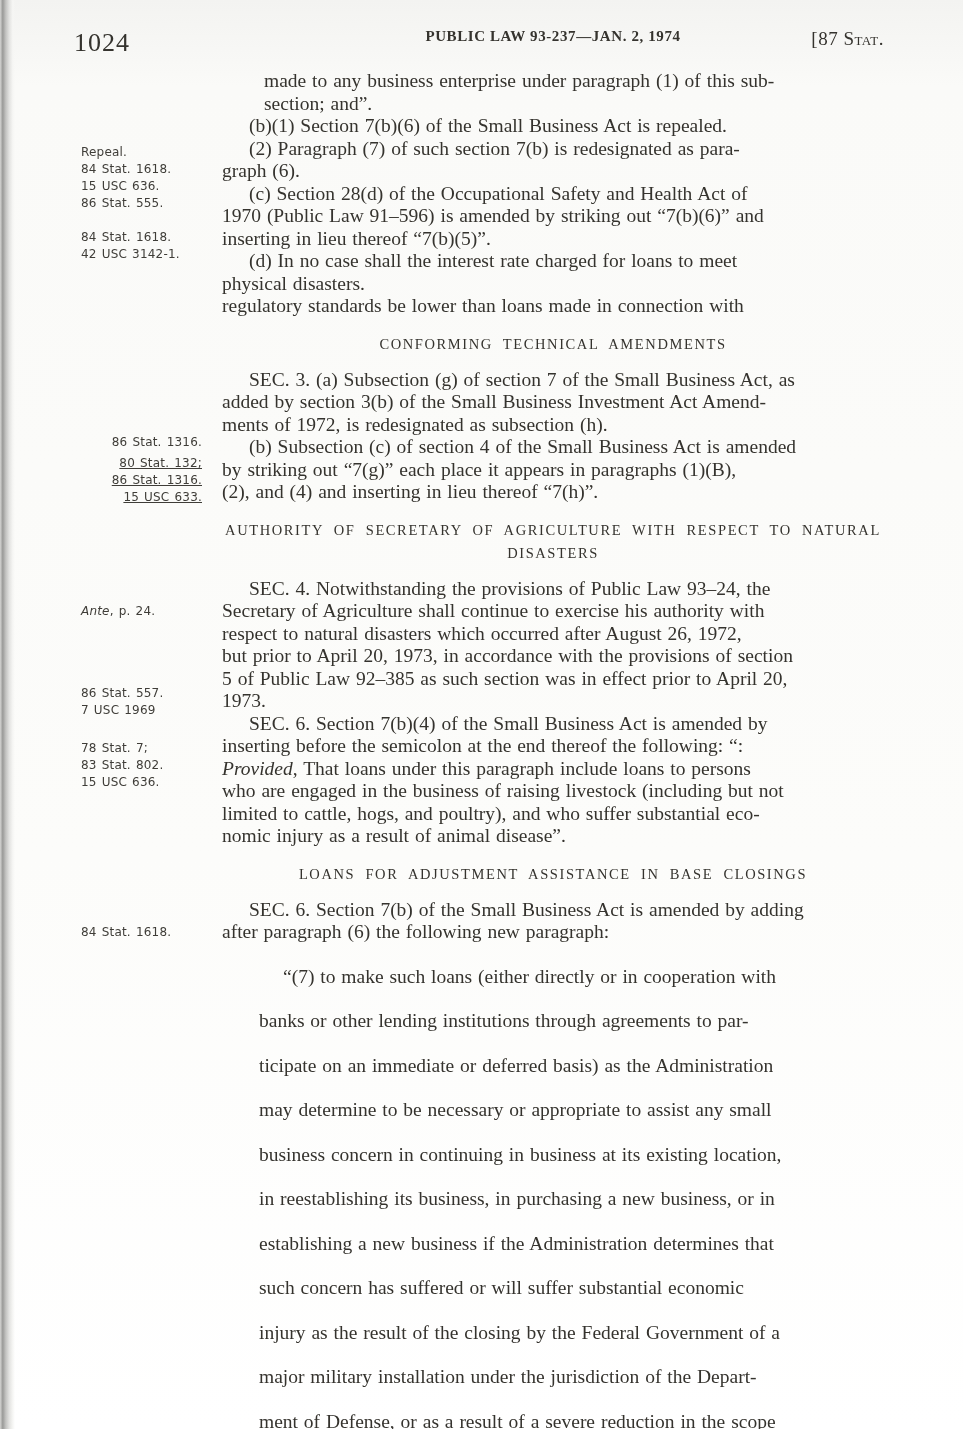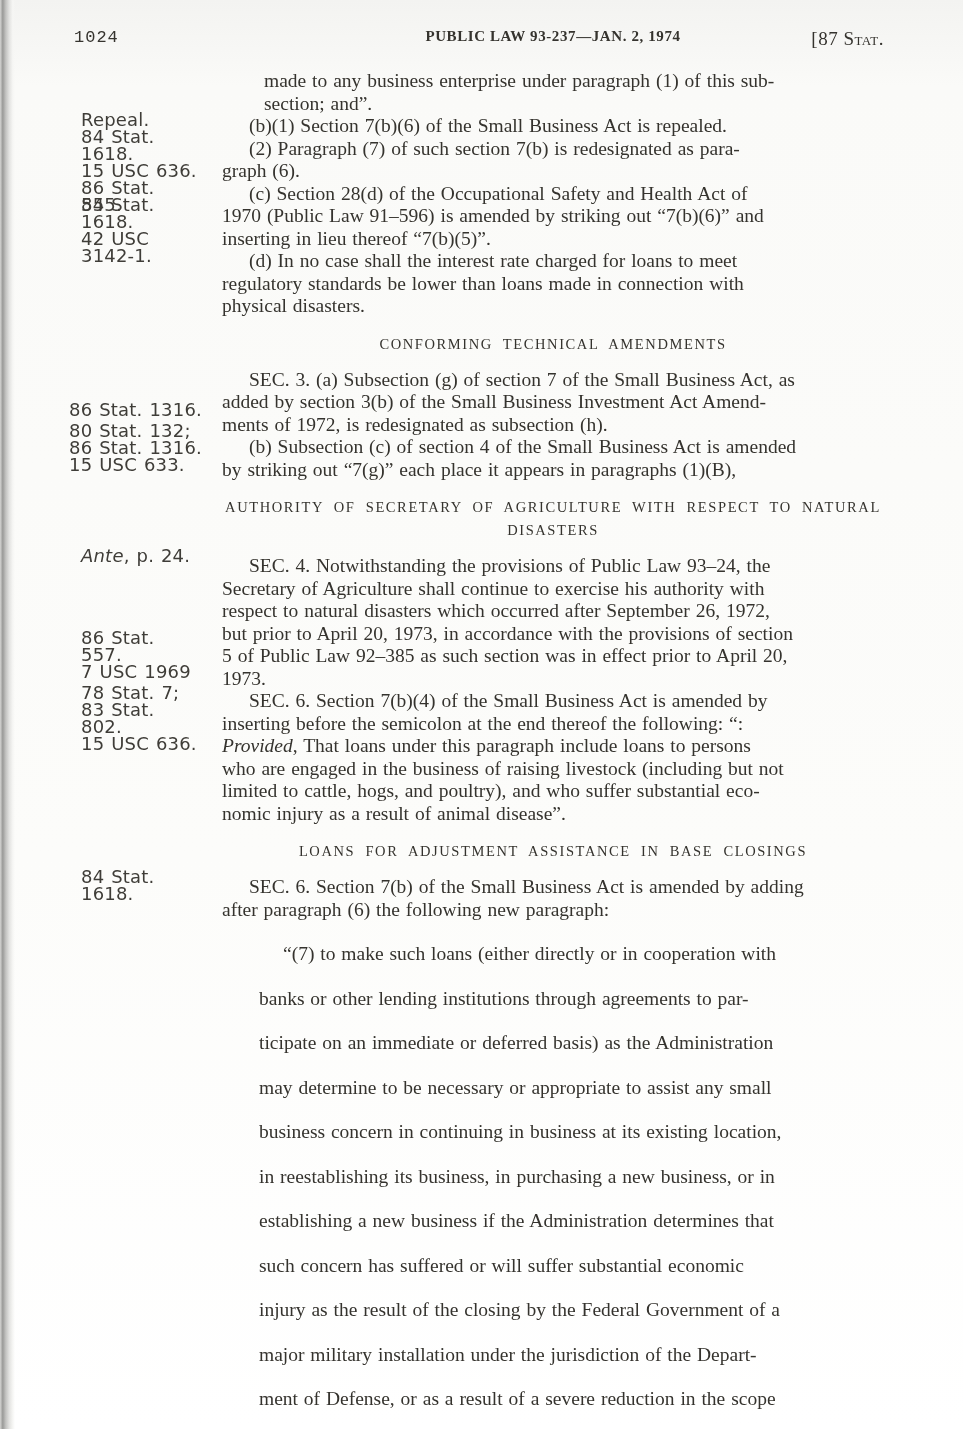--- a/index.html
+++ b/index.html
@@ -22,21 +22,21 @@
     position: absolute;
     left: 0; top: 0;
     width: 15px; height: 100%;
     background: linear-gradient(to right,
       #d6d6d4 0%, #9a9a98 18%, #c2c2c0 38%, #e3e3e1 62%, #f6f6f4 85%, rgba(250,250,248,0) 100%);
   }
   
   .header { position: absolute; top: 28px; left: 0; width: 100%; }
   .page-number {
     position: absolute; left: 74px; top: 0;
-    font-size: 17px; letter-spacing: 1px; font-weight: 500; font-family: Liberation Mono, monospace;
+    font-size: 26px; letter-spacing: 1px; font-weight: 500;
   }
   .header-title {
     position: absolute; left: 222px; width: 662px; top: 0;
     text-align: center;
     font-size: 15px; font-weight: 600; letter-spacing: 0.6px;
   }
   .stat-citation {
     position: absolute; right: 79px; top: 0;
     font-size: 19px; font-weight: 500;
     font-variant: small-caps; letter-spacing: 0.5px;
@@ -65,25 +65,26 @@
     letter-spacing: 1.6px;
     word-spacing: 5px;
     font-weight: 500;
   }
   
   .margin-note {
     position: absolute;
     left: -153px;
     width: 133px;
     font-family: "DejaVu Sans", sans-serif;
-    font-size: 18px;
+    font-size: 12px;
     line-height: 17px;
     letter-spacing: 0.2px;
     word-spacing: 1px;
     color: var(--note-ink, #3f3d38);
+    margin-top: 33px;
   }
   .margin-note.align-left { padding-left: 12px; width: 121px; }
   em { font-style: italic; }
 </style>
 </head>
 <body>
 
 <div class="page">
   <div class="binding-edge"></div>
 
@@ -115,51 +116,52 @@
         <div class="line first">(c) Section 28(d) of the Occupational Safety and Health Act of</div>
         <div class="line">1970 (Public Law 91–596) is amended by striking out “7(b)(6)” and</div>
         <div class="line">inserting in lieu thereof “7(b)(5)”.</div>
         <div class="margin-note align-left" style="top: 13px; text-align: left;">
           <div class="note-line">84 Stat. 1618.</div>
           <div class="note-line">42 USC 3142-1.</div>
         </div>
       </div>
       <div class="para v-indented">
         <div class="line first">(d) In no case shall the interest rate charged for loans to meet</div>
+        <div class="line">physical disasters.</div>
         <div class="line">regulatory standards be lower than loans made in connection with</div>
-        <div class="line">physical disasters.</div>
       </div>
       <div class="section-heading">
         <div class="heading-line">CONFORMING TECHNICAL AMENDMENTS</div>
       </div>
       <div class="para v-indented">
         <div class="line first">SEC. 3. (a) Subsection (g) of section 7 of the Small Business Act, as</div>
         <div class="line">added by section 3(b) of the Small Business Investment Act Amend-</div>
         <div class="line">ments of 1972, is redesignated as subsection (h).</div>
         <div class="margin-note align-right" style="top: 32px; text-align: right;">
           <div class="note-line">86 Stat. 1316.</div>
         </div>
       </div>
       <div class="para v-indented">
         <div class="line first">(b) Subsection (c) of section 4 of the Small Business Act is amended</div>
         <div class="line">by striking out “7(g)” each place it appears in paragraphs (1)(B),</div>
-        <div class="margin-note align-right" style="top: -14px; text-align: left;">
+        <div class="line">(2), and (4) and inserting in lieu thereof “7(h)”.</div>
+        <div class="margin-note align-right" style="top: -14px; text-align: right; text-decoration: underline;">
           <div class="note-line">80 Stat. 132;</div>
           <div class="note-line">86 Stat. 1316.</div>
           <div class="note-line">15 USC 633.</div>
         </div>
       </div>
       <div class="section-heading">
         <div class="heading-line">AUTHORITY OF SECRETARY OF AGRICULTURE WITH RESPECT TO NATURAL</div>
         <div class="heading-line">DISASTERS</div>
       </div>
       <div class="para v-indented">
         <div class="line first">SEC. 4. Notwithstanding the provisions of Public Law 93–24, the</div>
         <div class="line">Secretary of Agriculture shall continue to exercise his authority with</div>
-        <div class="line">respect to natural disasters which occurred after September 26, 1972,</div>
+        <div class="line">respect to natural disasters which occurred after August 26, 1972,</div>
         <div class="line">but prior to April 20, 1973, in accordance with the provisions of section</div>
         <div class="line">5 of Public Law 92–385 as such section was in effect prior to April 20,</div>
         <div class="line">1973.</div>
         <div class="margin-note align-left" style="top: -8px; text-align: left;">
           <div class="note-line"><em>Ante</em>, p. 24.</div>
         </div>
         <div class="margin-note align-left" style="top: 74px; text-align: left;">
           <div class="note-line">86 Stat. 557.</div>
           <div class="note-line">7 USC 1969</div>
         </div>

